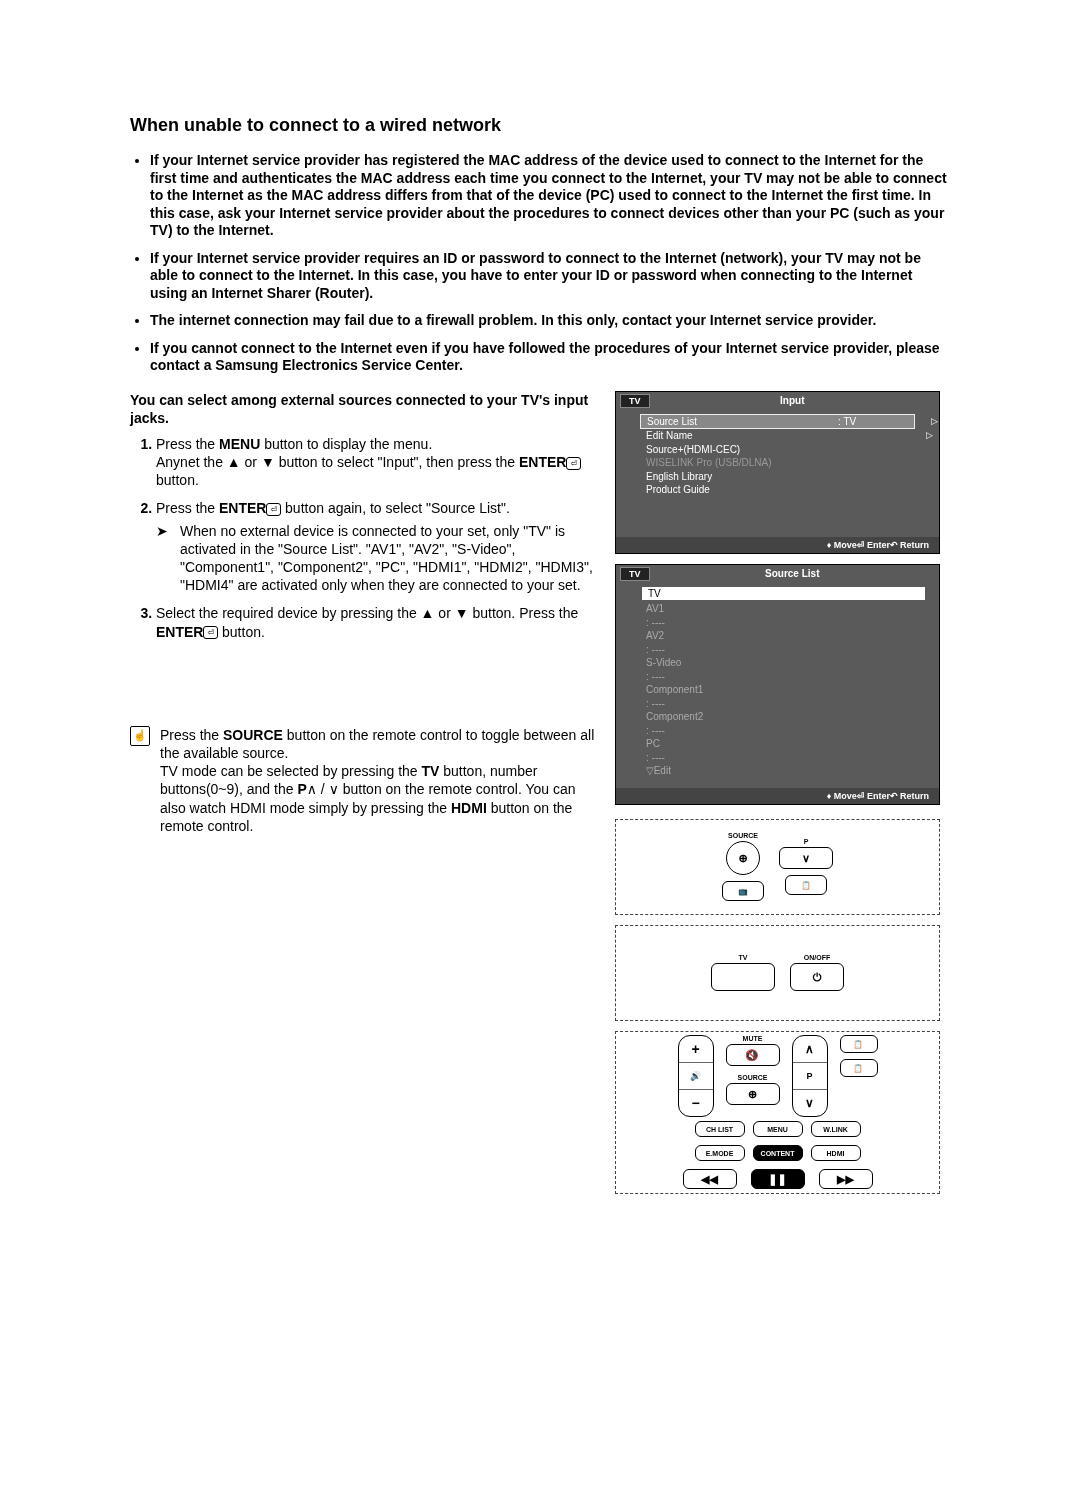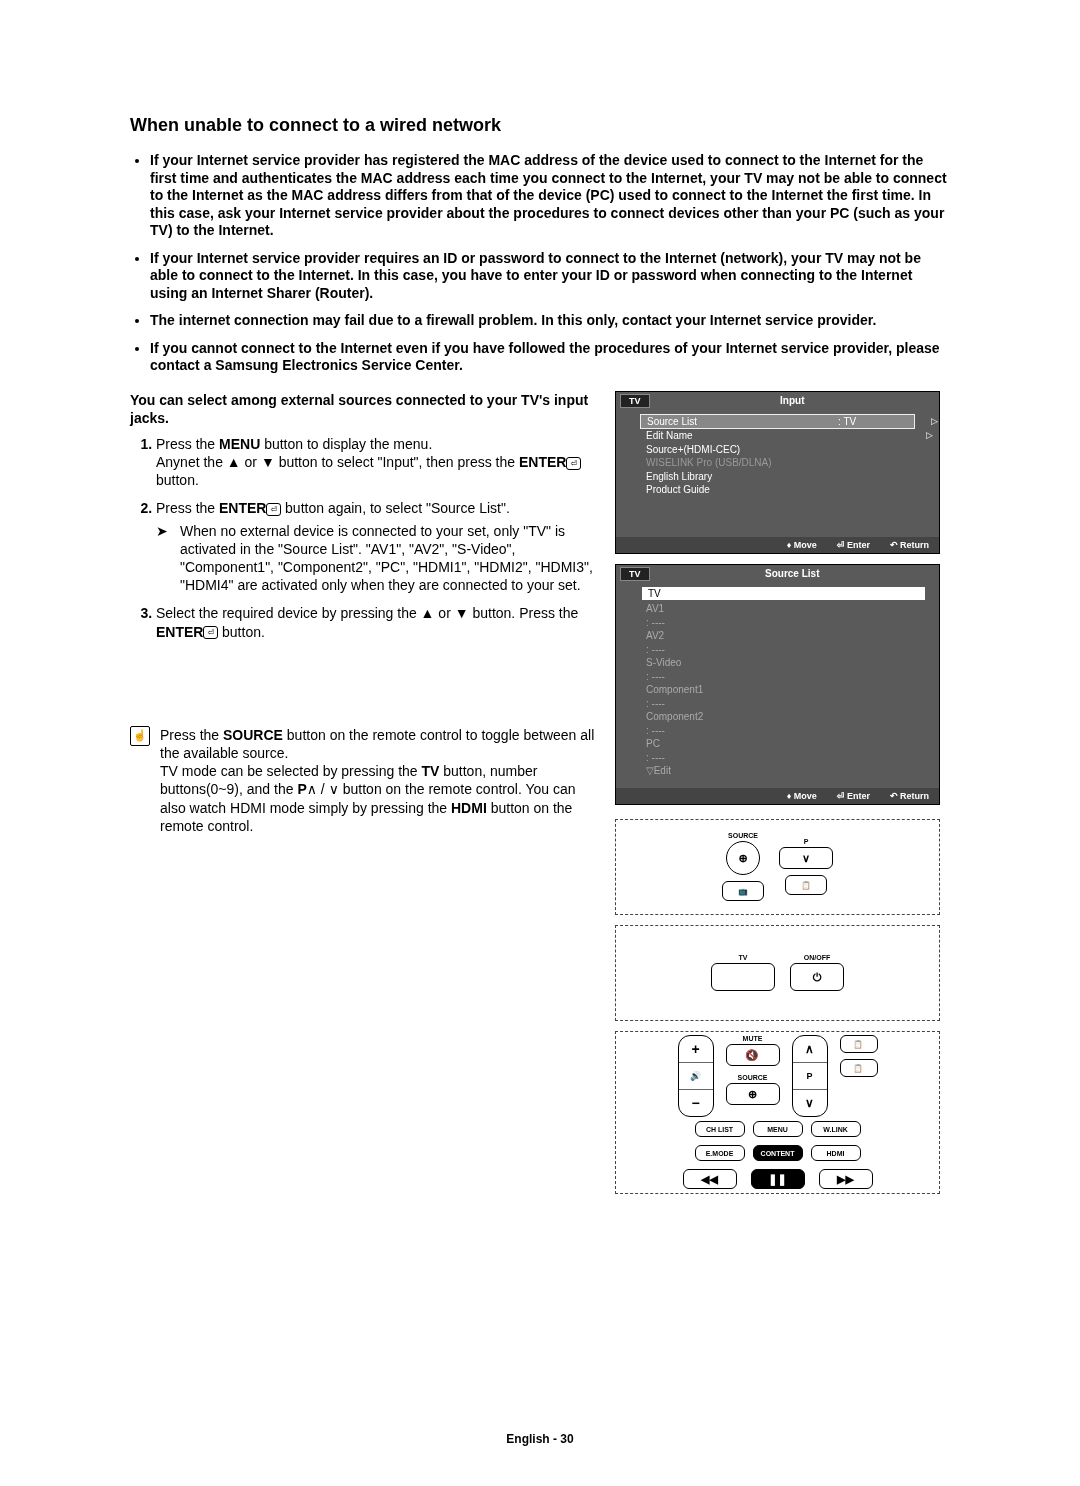--- a/index.html
+++ b/index.html
@@ -145,21 +145,20 @@
   .osd .arrow-right {
     position: absolute;
     right: -24px;
     font-size: 9px;
   }
   .osd .disabled { color: #999; }
   .osd .footer {
     background: #444;
     display: flex;
     justify-content: flex-end;
-    gap: 20px;
     padding: 3px 10px;
     font-size: 9px;
     font-weight: bold;
   }
   .osd2 {
     margin-top: 10px;
   }
   .osd2 .menu-body {
     padding: 4px 18px 10px 30px;
   }
@@ -444,14 +443,13 @@
           <div style="display:flex;gap:14px;margin-top:4px;">
             <div class="rbtn" style="height:18px;">◀◀</div>
             <div class="rbtn" style="height:18px;background:#000;color:#fff;">❚❚</div>
             <div class="rbtn" style="height:18px;">▶▶</div>
           </div>
         </div>
       </div>
     </div>
   </div>
 
-  <div class="page-footer">English - 30</div>
 </div>
 
 </body></html>

